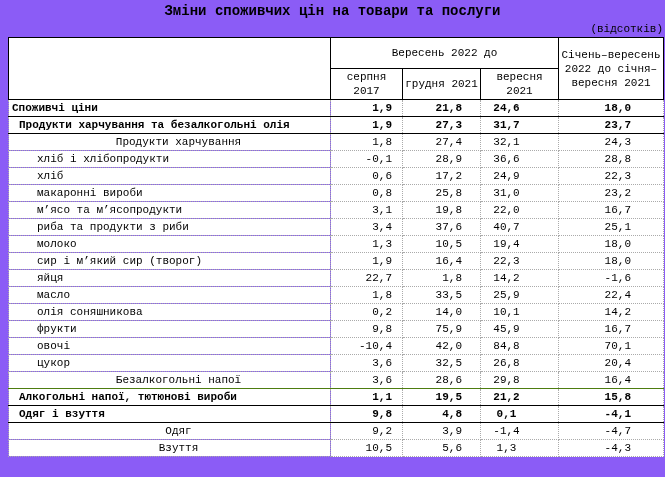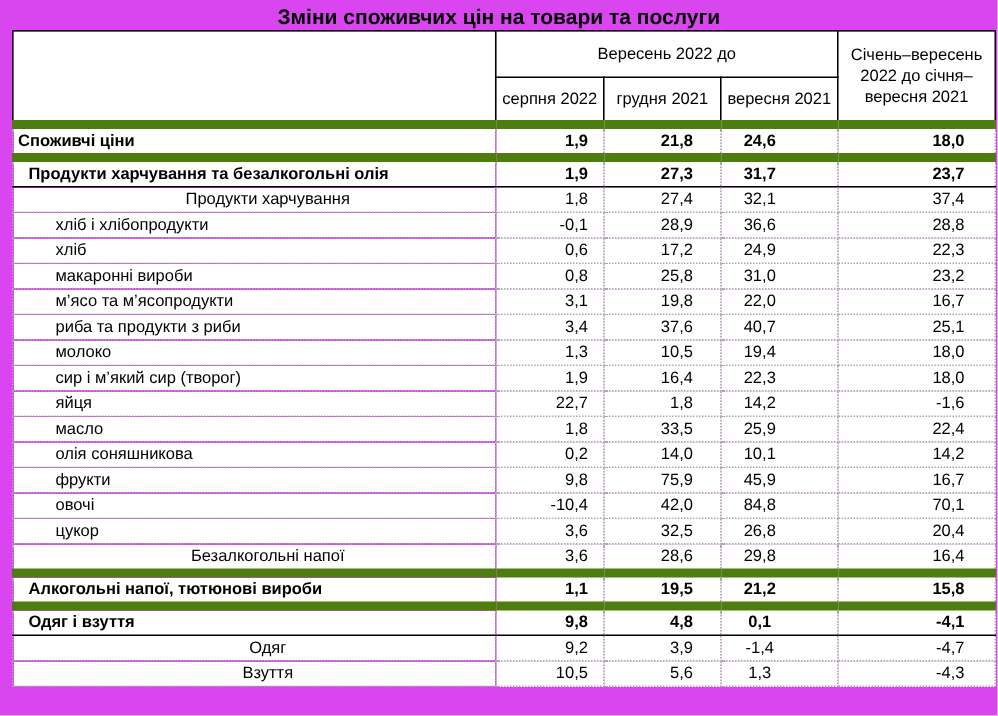--- a/index.html
+++ b/index.html
@@ -1,19 +1,19 @@
 <!DOCTYPE html>
 <html><head>
 <meta charset="utf-8">
 <style>
   html, body { margin: 0; padding: 0; background: #ffffff; }
   .page {
     width: 665px; height: 477px;
-    background: #d946ef;
-    font-family: Liberation Sans, sans-serif;
+    background: #8b5cf6;
+    font-family: Liberation Mono, monospace;
     color: #000;
     box-sizing: border-box;
     overflow: hidden;
   }
   .title {
     text-align: center;
     font-weight: 700;
     font-size: 14px;
     line-height: 17px;
     padding-top: 3px;
@@ -46,56 +46,57 @@
     border: 1px dotted #aaaaaa;
     font-size: 11px;
     height: 16px;
     line-height: 16px;
     padding: 0;
     vertical-align: middle;
     background: #fff;
   }
   tbody tr.bold td {
     font-weight: 700;
-    border-top: 6px solid #4d7c0f;
+    border-top: 1px solid #4d7c0f;
     border-bottom: 1px solid #000;
   }
   td.lbl { text-align: left; white-space: nowrap; overflow: hidden; }
   td.lbl.ind0 { padding-left: 3px;  }
   td.lbl.ind1 { padding-left: 10px; }
   td.lbl.ind2 { padding-left: 18px; text-align: center; }
   td.lbl.ind3 { padding-left: 28px; }
   td.val { text-align: right; }
   table.stat tbody td:nth-child(2) { padding-right: 10px; }
   table.stat tbody td:nth-child(3) { padding-right: 18px; }
   table.stat tbody td:nth-child(4) { padding-right: 26px; text-align: center; }
-  table.stat tbody td:nth-child(5) { padding-right: 20px; }
+  table.stat tbody td:nth-child(5) { padding-right: 32px; }
 </style>
 </head>
 <body>
 
 <div class="page">
   <div class="title">Зміни споживчих цін на товари та послуги</div>
   <div class="wrap">
+    <div class="unit">(відсотків)</div>
     <table class="stat">
       <colgroup>
         <col style="width:322px">
           <col style="width:72px">
           <col style="width:78px">
           <col style="width:78px">
           <col style="width:105px">
       </colgroup>
       <thead>
         <tr>
           <th rowspan="2"></th>
           <th colspan="3" class="h-group">Вересень 2022 до</th>
           <th rowspan="2">Січень–вересень 2022 до січня–вересня 2021</th>
         </tr>
         <tr class="h-row2">
-          <th>серпня 2022</th>
+          <th>серпня 2017</th>
           <th>грудня 2021</th>
           <th>вересня 2021</th>
         </tr>
       </thead>
       <tbody>
           <tr class="bold">
             <td class="lbl ind0">Споживчі ціни</td>
             <td class="val">1,9</td>
             <td class="val">21,8</td>
             <td class="val">24,6</td>
@@ -106,21 +107,21 @@
             <td class="val">1,9</td>
             <td class="val">27,3</td>
             <td class="val">31,7</td>
             <td class="val">23,7</td>
           </tr>
           <tr>
             <td class="lbl ind2">Продукти харчування</td>
             <td class="val">1,8</td>
             <td class="val">27,4</td>
             <td class="val">32,1</td>
-            <td class="val">37,4</td>
+            <td class="val">24,3</td>
           </tr>
           <tr>
             <td class="lbl ind3">хліб і хлібопродукти</td>
             <td class="val">-0,1</td>
             <td class="val">28,9</td>
             <td class="val">36,6</td>
             <td class="val">28,8</td>
           </tr>
           <tr>
             <td class="lbl ind3">хліб</td>

